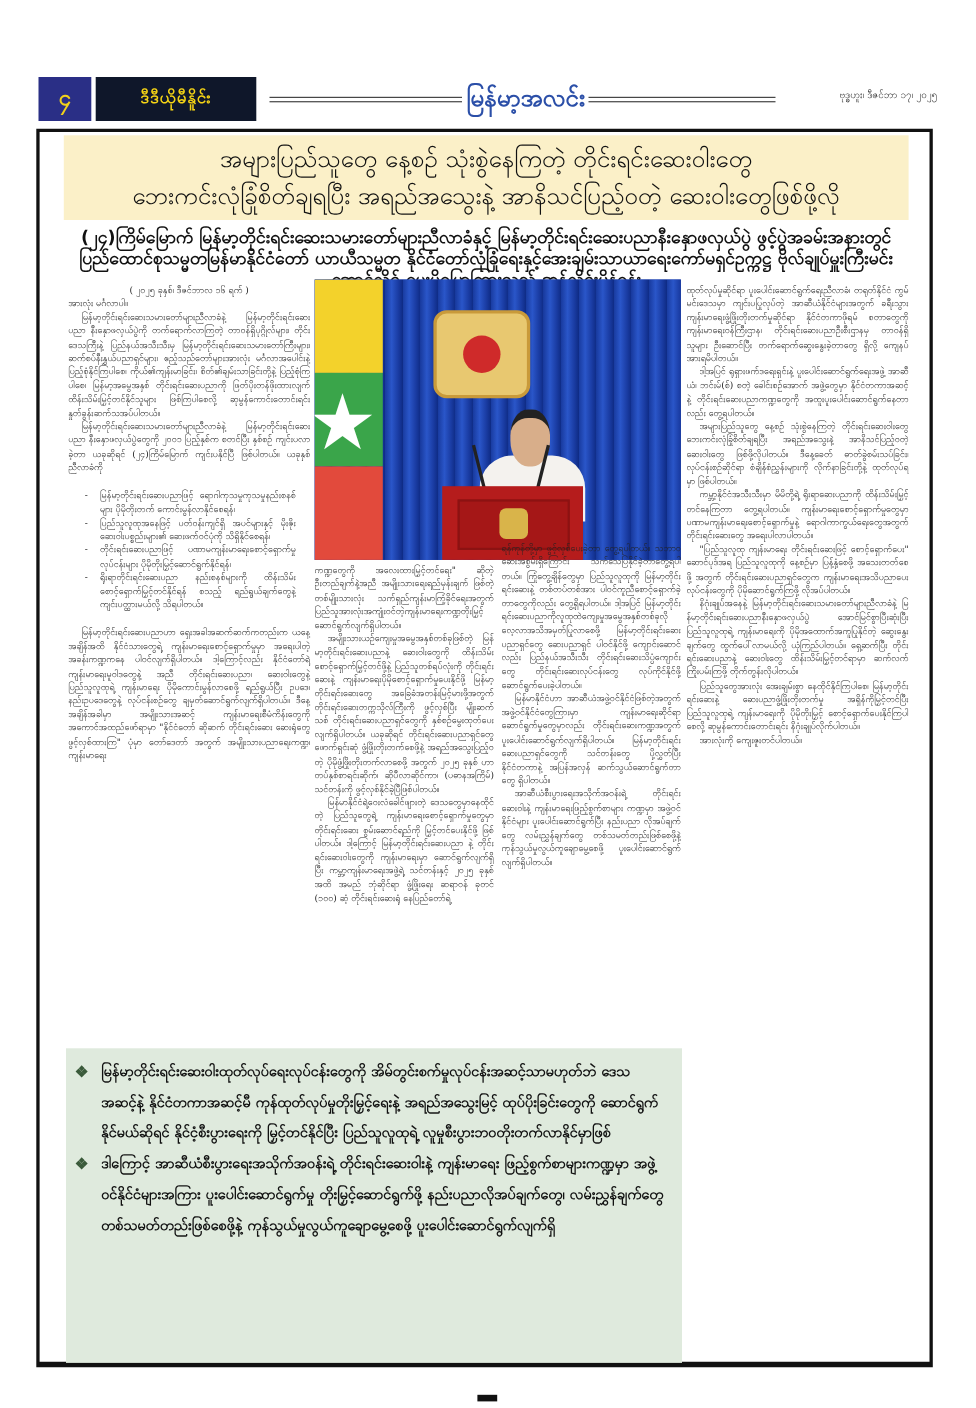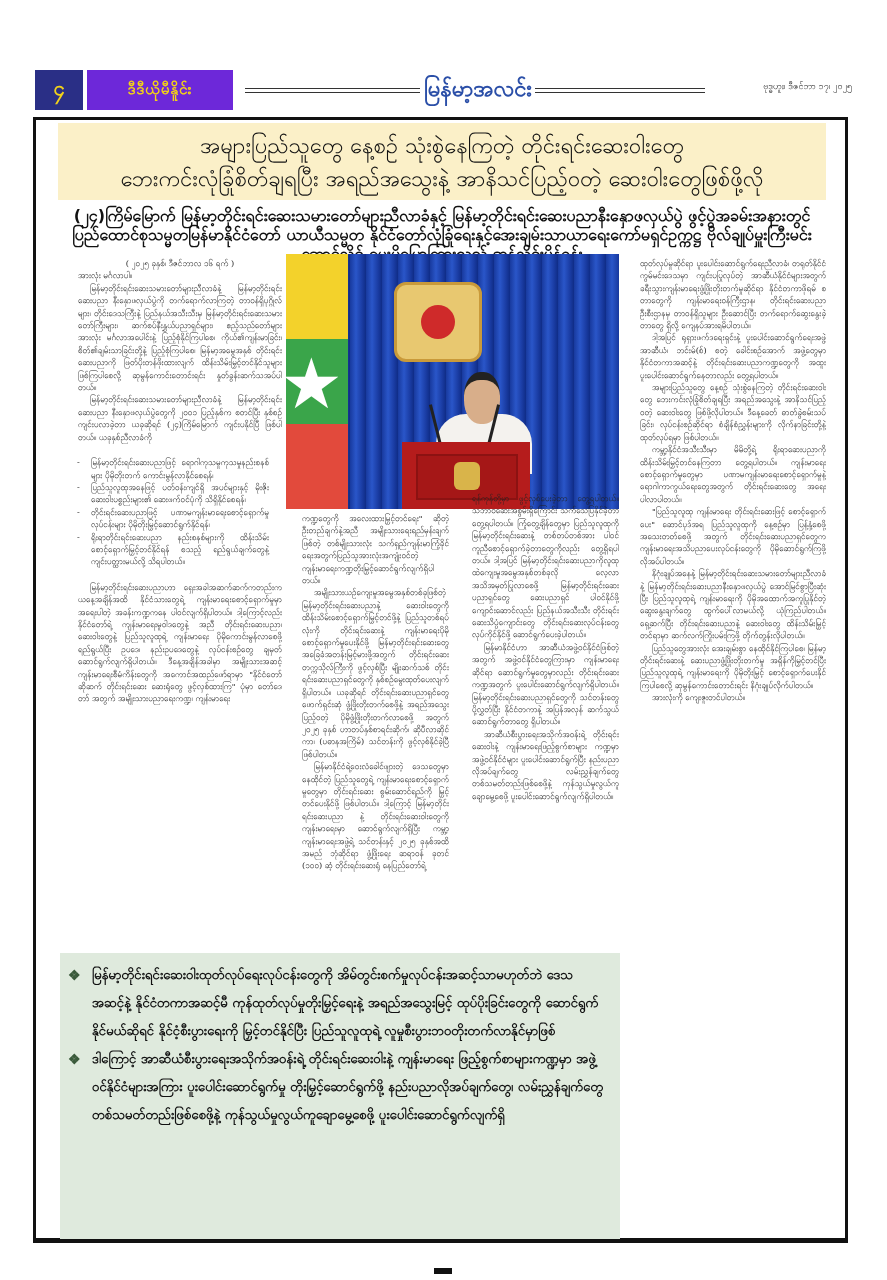--- a/index.html
+++ b/index.html
@@ -1,32 +1,32 @@
 <!DOCTYPE html>
 <html><head>
 <meta charset="utf-8">
 <style>
   html,body{margin:0;padding:0;background:#ffffff;}
   body{width:887px;height:1280px;position:relative;overflow:hidden;font-family:"DejaVu Sans",sans-serif;color:#1a1a1a;}
   .masthead{position:absolute;left:35px;top:70px;width:815px;height:40px;}
   .page-no{position:absolute;left:0;top:0;width:48px;height:40px;background:#2a2f86;color:#f2d21a;font-size:20px;font-weight:bold;display:flex;align-items:center;justify-content:center;}
-  .section-tag{position:absolute;left:52px;top:0;width:146px;height:40px;background:#6d28d9;color:#f4d315;font-size:15px;font-weight:bold;display:flex;align-items:center;justify-content:center;letter-spacing:1px;}
+  .section-tag{position:absolute;left:52px;top:0;width:146px;height:40px;background:#0f172a;color:#f4d315;font-size:15px;font-weight:bold;display:flex;align-items:center;justify-content:center;letter-spacing:1px;}
   .rule{position:absolute;top:18px;height:3px;border-top:1px solid #333;border-bottom:1px solid #333;}
   .rule.r1{left:210px;width:175px;}
   .rule.r2{left:500px;width:170px;}
   .paper-name{position:absolute;left:388px;top:4px;width:110px;height:32px;color:#2b4fa8;font-size:22px;font-weight:bold;display:flex;align-items:center;justify-content:center;}
   .dateline{position:absolute;left:672px;top:10px;width:145px;font-size:9px;color:#222;text-align:right;}
 
   .frame{position:absolute;left:33px;top:117px;width:815px;height:1126px;border:3px solid #111;box-sizing:border-box;border-bottom-width:5px;}
   .headline-box{position:absolute;left:58px;top:123px;width:768px;height:77px;background:#fbf0c8;}
   .headline{position:absolute;left:0;top:6px;width:100%;text-align:center;font-size:22px;line-height:33px;color:#111;font-family:"DejaVu Serif",serif;}
   .subdeck{position:absolute;left:58px;top:206px;width:768px;text-align:center;font-size:16px;line-height:19px;color:#111;font-weight:bold;}
 
   .col{position:absolute;font-size:8.2px;line-height:12.4px;color:#222;text-align:justify;overflow:hidden;font-family:"DejaVu Serif",serif;}
-  .col p{margin:0 0 0 16px;text-indent:12px;}
+  .col p{margin:0 0 0 0;text-indent:12px;}
   .col p.noind{text-indent:0;}
   .col p.center{text-align:center;text-indent:0;}
   .col ul{margin:13px;padding-left:16px;list-style:none;}
   .col ul li{position:relative;}
   .col ul li:before{content:"-";position:absolute;left:-14px;}
   .col1{left:62px;top:257px;width:220px;height:693px;}
   .col2{left:286px;top:512px;width:163px;height:436px;}
   .col3{left:456px;top:492px;width:163px;height:440px;}
   .col4{left:624px;top:257px;width:202px;height:980px;}
 

